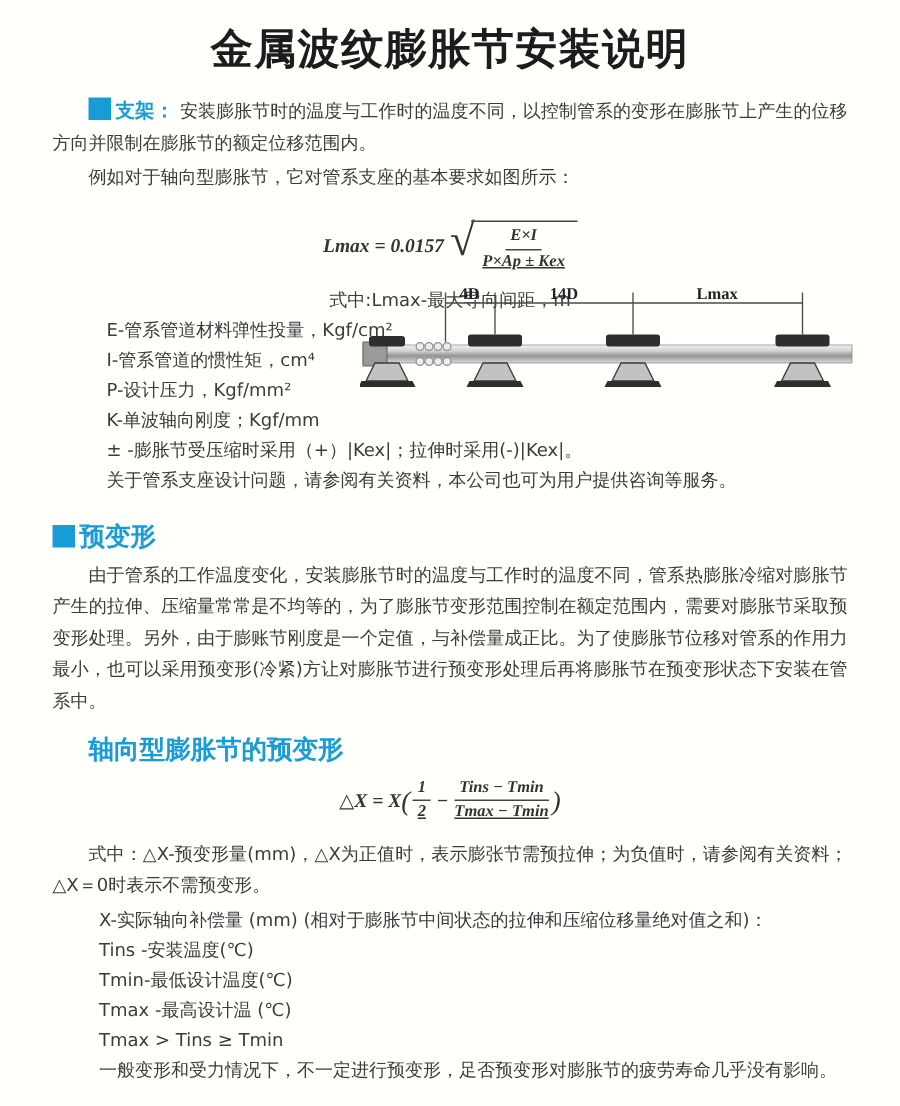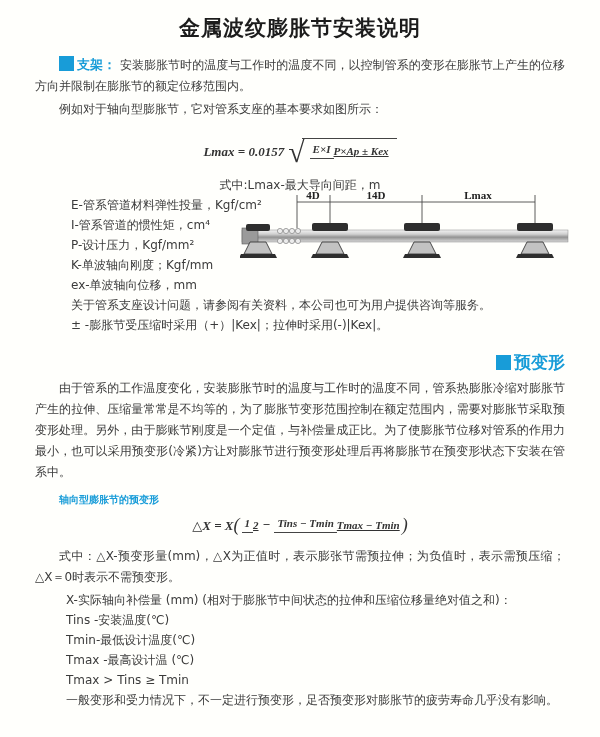--- a/index.html
+++ b/index.html
@@ -7,41 +7,41 @@
     width:600px;height:737px;
     background:#fffffc;
     font-family:"DejaVu Sans","Liberation Sans",sans-serif;
     color:#3b3b3b;
     position:relative;
     overflow:hidden;
     font-size:12px;
   }
   .page{padding:0 35px;}
   h1.title{
-    text-align:center;font-size:21px;font-weight:bold;color:#1c1c1c;
+    text-align:center;font-size:28px;font-weight:bold;color:#1c1c1c;
     margin:14px 0 12px;letter-spacing:1px;
   }
   .para{margin:0 0 2px;line-height:21px;}
   .indent{text-indent:2em;}
   .just{text-align:justify;}
   
   .sq{display:inline-block;width:15px;height:15px;background:#189cd8;margin-right:3px;vertical-align:-2px;}
   .sec-inline-label{color:#189cd8;font-size:13px;font-weight:bold;}
-  .sec-head{margin:16px 0 4px;font-size:17px;font-weight:bold;color:#189cd8;text-align:right;}
-  .sub-head{font-size:10px;font-weight:bold;color:#189cd8;margin:10px 0 6px;}
+  .sec-head{margin:16px 0 4px;font-size:17px;font-weight:bold;color:#189cd8;}
+  .sub-head{font-size:17px;font-weight:bold;color:#189cd8;margin:10px 0 6px;}
   .sub-head.axial{margin-left:24px;}
   
   .formula{
     font-family:"Liberation Serif","DejaVu Serif",serif;
     font-style:italic;font-weight:bold;color:#333;
     text-align:center;font-size:13px;
   }
   .formula1{margin:18px 0 8px;}
   .formula2{margin:8px 0 10px;}
-  .frac{display:inline-flex;flex-direction:row;align-items:center;vertical-align:middle;font-size:11px;line-height:1.25;margin:0 2px;}
+  .frac{display:inline-flex;flex-direction:column;align-items:center;vertical-align:middle;font-size:11px;line-height:1.25;margin:0 2px;}
   .frac .num{border-bottom:1px solid #444;padding:0 3px 1px;}
   .frac .den{padding-top:1px;text-decoration:underline;}
   .radical{display:inline-flex;align-items:flex-start;vertical-align:middle;margin-left:4px;}
   .rad-sign{font-size:30px;line-height:0.95;font-weight:normal;font-style:normal;}
   .rad-body{border-top:1.5px solid #444;margin-left:-3px;padding:3px 6px 0;}
   .paren{font-size:18px;font-weight:normal;vertical-align:middle;}
   .op{margin:0 2px;vertical-align:middle;}
   .f-lhs{vertical-align:middle;}
   
   .defs{line-height:20px;}
@@ -76,42 +76,41 @@
           </span></span>
       </span>
   </div>
 
   <div class="defs">
     <div class="def first">式中:Lmax-最大导向间距，m</div>
     <div class="def">E-管系管道材料弹性投量，Kgf/cm²</div>
     <div class="def">I-管系管道的惯性矩，cm⁴</div>
     <div class="def">P-设计压力，Kgf/mm²</div>
     <div class="def">K-单波轴向刚度；Kgf/mm</div>
-    <div class="def">ex-单波轴向位移，mm</div>
+    <div class="def">± -膨胀节受压缩时采用（+）|Kex|；拉伸时采用(-)|Kex|。</div>
     <div class="def">关于管系支座设计问题，请参阅有关资料，本公司也可为用户提供咨询等服务。</div>
-    <div class="def">± -膨胀节受压缩时采用（+）|Kex|；拉伸时采用(-)|Kex|。</div>
   </div>
 
   <h2 class="sec-head"><span class="sq"></span><span>预变形</span></h2>
 
   <p class="para indent just">由于管系的工作温度变化，安装膨胀节时的温度与工作时的温度不同，管系热膨胀冷缩对膨胀节产生的拉伸、压缩量常常是不均等的，为了膨胀节变形范围控制在额定范围内，需要对膨胀节采取预变形处理。另外，由于膨账节刚度是一个定值，与补偿量成正比。为了使膨胀节位移对管系的作用力最小，也可以采用预变形(冷紧)方让对膨胀节进行预变形处理后再将膨胀节在预变形状态下安装在管系中。</p>
 
   <h3 class="sub-head axial">轴向型膨胀节的预变形</h3>
 
   <div class="formula formula2">
     <span class="f-lhs">△X = X</span><span class="paren">(</span><span class="frac">
         <span class="num">1</span>
         <span class="den">2</span>
       </span><span class="op">−</span><span class="frac">
         <span class="num">Tins − Tmin</span>
         <span class="den">Tmax − Tmin</span>
       </span><span class="paren">)</span>
   </div>
 
-  <p class="para indent just">式中：△X-预变形量(mm)，△X为正值时，表示膨张节需预拉伸；为负值时，表示需预压缩；△X＝0时表示不需预变形。</p>
+  <p class="para indent just">式中：△X-预变形量(mm)，△X为正值时，表示膨张节需预拉伸；为负值时，请参阅有关资料；△X＝0时表示不需预变形。</p>
 
   <div class="defs2">
     <div class="def2">X-实际轴向补偿量 (mm) (相对于膨胀节中间状态的拉伸和压缩位移量绝对值之和)：</div>
     <div class="def2">Tins -安装温度(℃)</div>
     <div class="def2">Tmin-最低设计温度(℃)</div>
     <div class="def2">Tmax -最高设计温 (℃)</div>
     <div class="def2">Tmax &gt; Tins ≥ Tmin</div>
     <div class="def2">一般变形和受力情况下，不一定进行预变形，足否预变形对膨胀节的疲劳寿命几乎没有影响。</div>
   </div>
 

